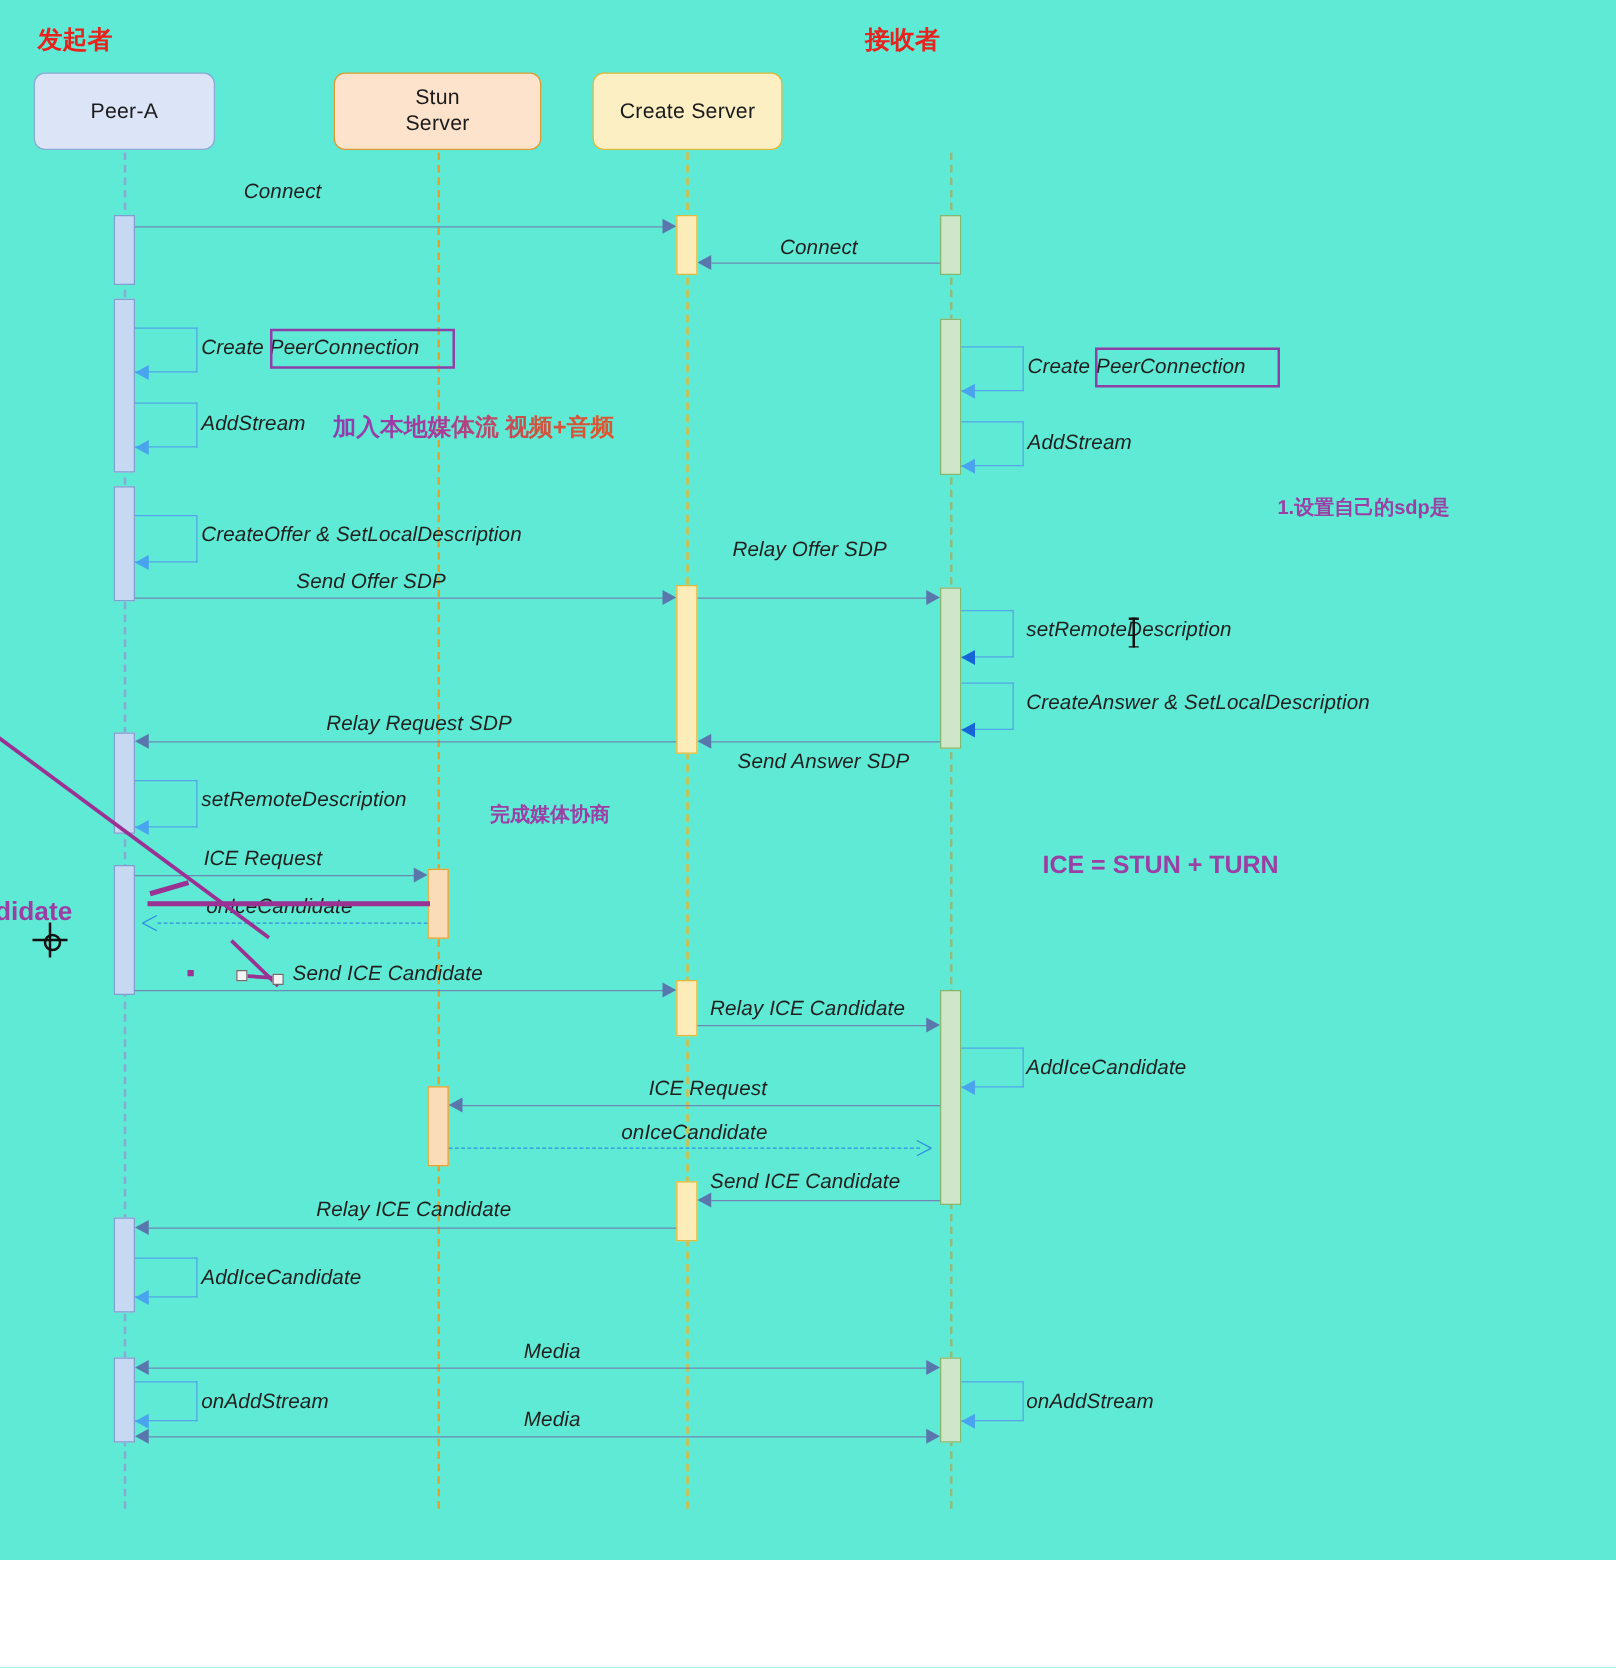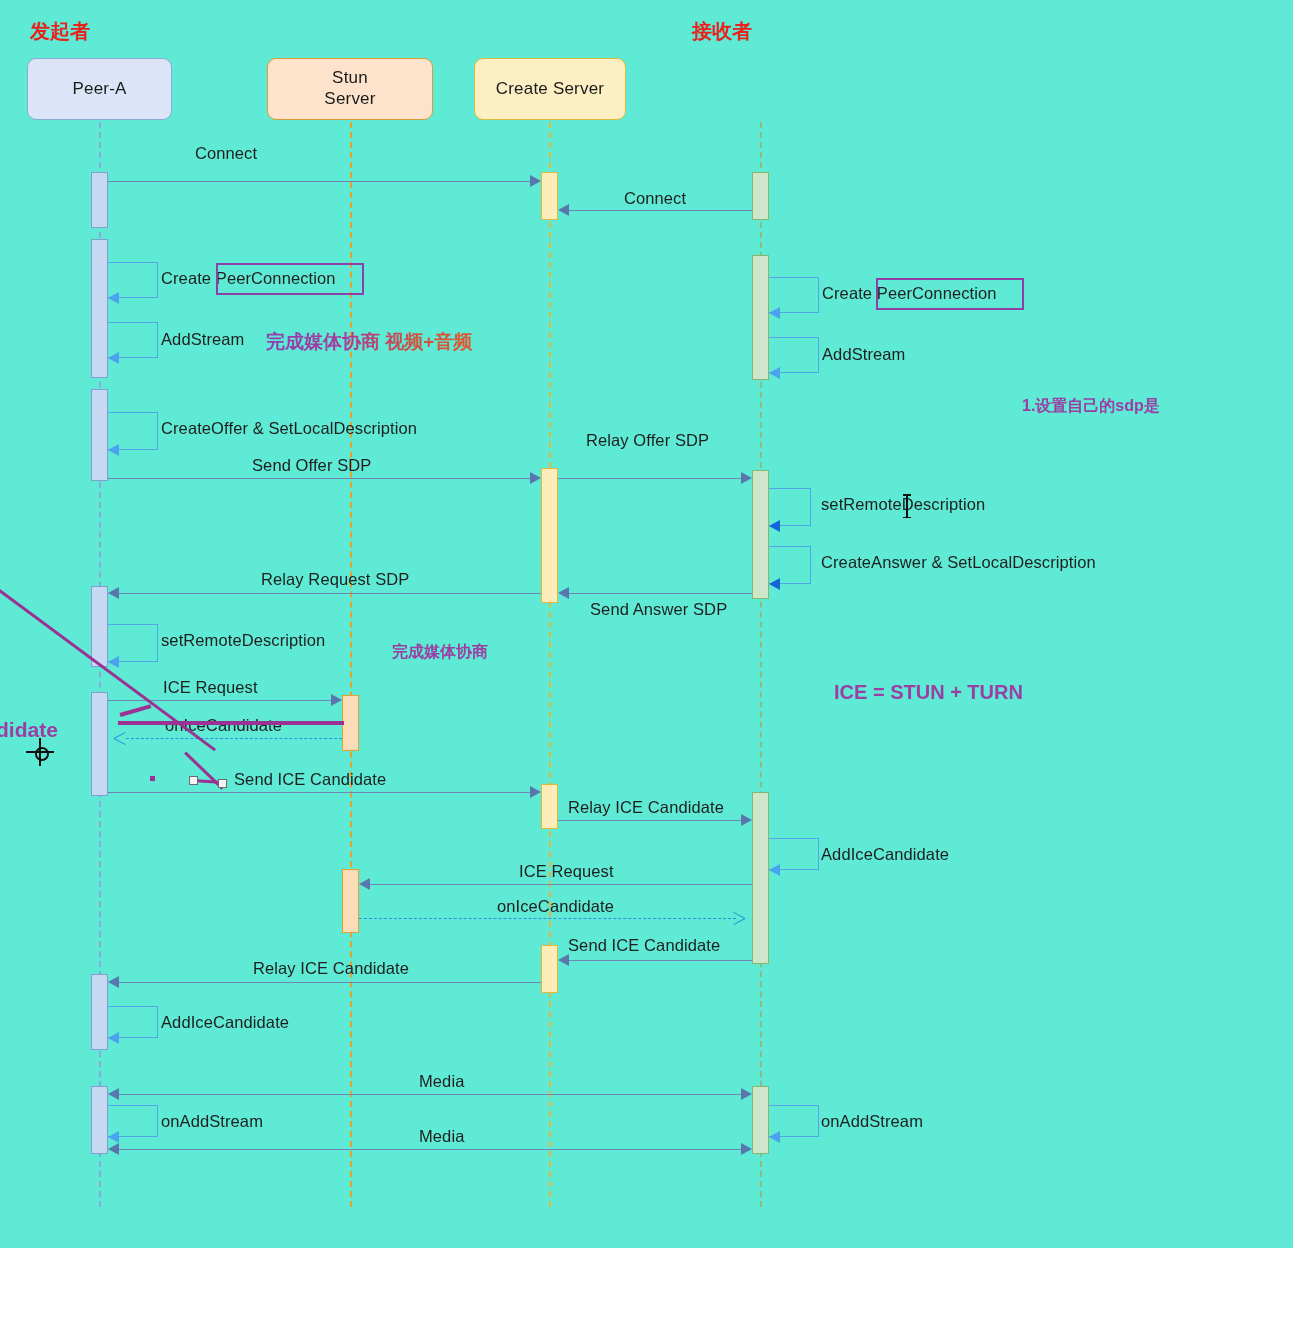--- a/index.html
+++ b/index.html
@@ -52,21 +52,21 @@
   .vhead::before,.vhead::after{content:"";position:absolute;width:13px;height:0;border-top:1.8px solid #2f8fe0;left:0;}
   .vhead.l::before{top:6px;transform:rotate(28deg);transform-origin:left center;}
   .vhead.l::after {top:6px;transform:rotate(-28deg);transform-origin:left center;}
   .vhead.r::before{top:6px;transform:rotate(-28deg);transform-origin:right center;right:0;left:auto;}
   .vhead.r::after {top:6px;transform:rotate(28deg);transform-origin:right center;right:0;left:auto;}
 
   
   .self{position:absolute;box-sizing:border-box;border:1.5px solid #53a5e8;border-left:none;}
 
   
-  .lbl{position:absolute;font-size:16.5px;color:#1f1f1f;white-space:nowrap;letter-spacing:.1px;}
+  .lbl{position:absolute;font-size:16.5px;color:#1f1f1f;white-space:nowrap;letter-spacing:.1px;font-style:italic;}
 
   
   .ann{position:absolute;white-space:nowrap;font-weight:bold;}
   .ann.red{color:#e8221c;font-size:20px;}
   .ann.purple{color:#9b3fa4;font-size:16px;}
   .ann.grad{
     font-size:19px;
     background:linear-gradient(90deg,#8e3fb0 0%,#a83b9a 38%,#d0523f 72%,#e0552f 100%);
     -webkit-background-clip:text;background-clip:text;
     -webkit-text-fill-color:transparent;color:#b4446f;
@@ -157,21 +157,21 @@
   <div class="self" style="left:769px;top:337px;width:50px;height:36px;"></div>
   <div class="head lblue" style="left:769px;top:367px;"></div>
   <div class="lbl" style="left:822px;top:345px;">AddStream</div>
 
   <div class="self" style="left:108px;top:412px;width:50px;height:38px;"></div>
   <div class="head lblue" style="left:108px;top:444px;"></div>
   <div class="lbl" style="left:161px;top:419px;">CreateOffer &amp;  SetLocalDescription</div>
 
   <div class="msg" style="left:108px;top:478px;width:425px;"></div>
   <div class="head r" style="left:530px;top:472px;"></div>
-  <div class="lbl" style="left:252px;top:456px;">Send Offer SDP</div>
+  <div class="lbl" style="left:237px;top:456px;">Send Offer SDP</div>
 
   <div class="msg" style="left:558px;top:478px;width:186px;"></div>
   <div class="head r" style="left:741px;top:472px;"></div>
   <div class="lbl" style="left:586px;top:431px;">Relay Offer SDP</div>
 
   <div class="self" style="left:769px;top:488px;width:42px;height:38px;"></div>
   <div class="head lblue" style="left:769px;top:520px;border-right-color:#1565d8;"></div>
   <div class="lbl" style="left:821px;top:495px;">setRemoteDescription</div>
 
   <div class="self" style="left:769px;top:546px;width:42px;height:38px;"></div>
@@ -241,21 +241,21 @@
 
   <div class="self" style="left:769px;top:1105px;width:50px;height:32px;"></div>
   <div class="head lblue" style="left:769px;top:1131px;"></div>
   <div class="lbl" style="left:821px;top:1112px;">onAddStream</div>
 
   <div class="msg" style="left:119px;top:1149px;width:622px;"></div>
   <div class="head l" style="left:108px;top:1143px;"></div>
   <div class="head r" style="left:741px;top:1143px;"></div>
   <div class="lbl" style="left:419px;top:1127px;">Media</div>
 
-  <div class="ann grad" style="left:266px;top:329px;">完成媒体协商 视频+音频</div>
+  <div class="ann grad" style="left:266px;top:329px;">加入本地媒体流 视频+音频</div>
   <div class="ann purple" style="left:1022px;top:396px;">1.设置自己的sdp是</div>
   <div class="ann purple" style="left:392px;top:642px;">完成媒体协商</div>
   <div class="ann purple" style="left:834px;top:681px;font-size:20px;">ICE = STUN + TURN</div>
   <div class="ann purple" style="left:-4px;top:718px;font-size:21px;">didate</div>
 
   <div class="ink" style="left:-6px;top:585px;width:275px;height:3.4px;transform:rotate(36.5deg);transform-origin:left center;"></div>
 
   <div class="ink" style="left:185px;top:751px;width:52px;height:3.4px;transform:rotate(44deg);transform-origin:left center;"></div>
 
   <div class="ink" style="left:118px;top:721px;width:226px;height:4px;"></div>

